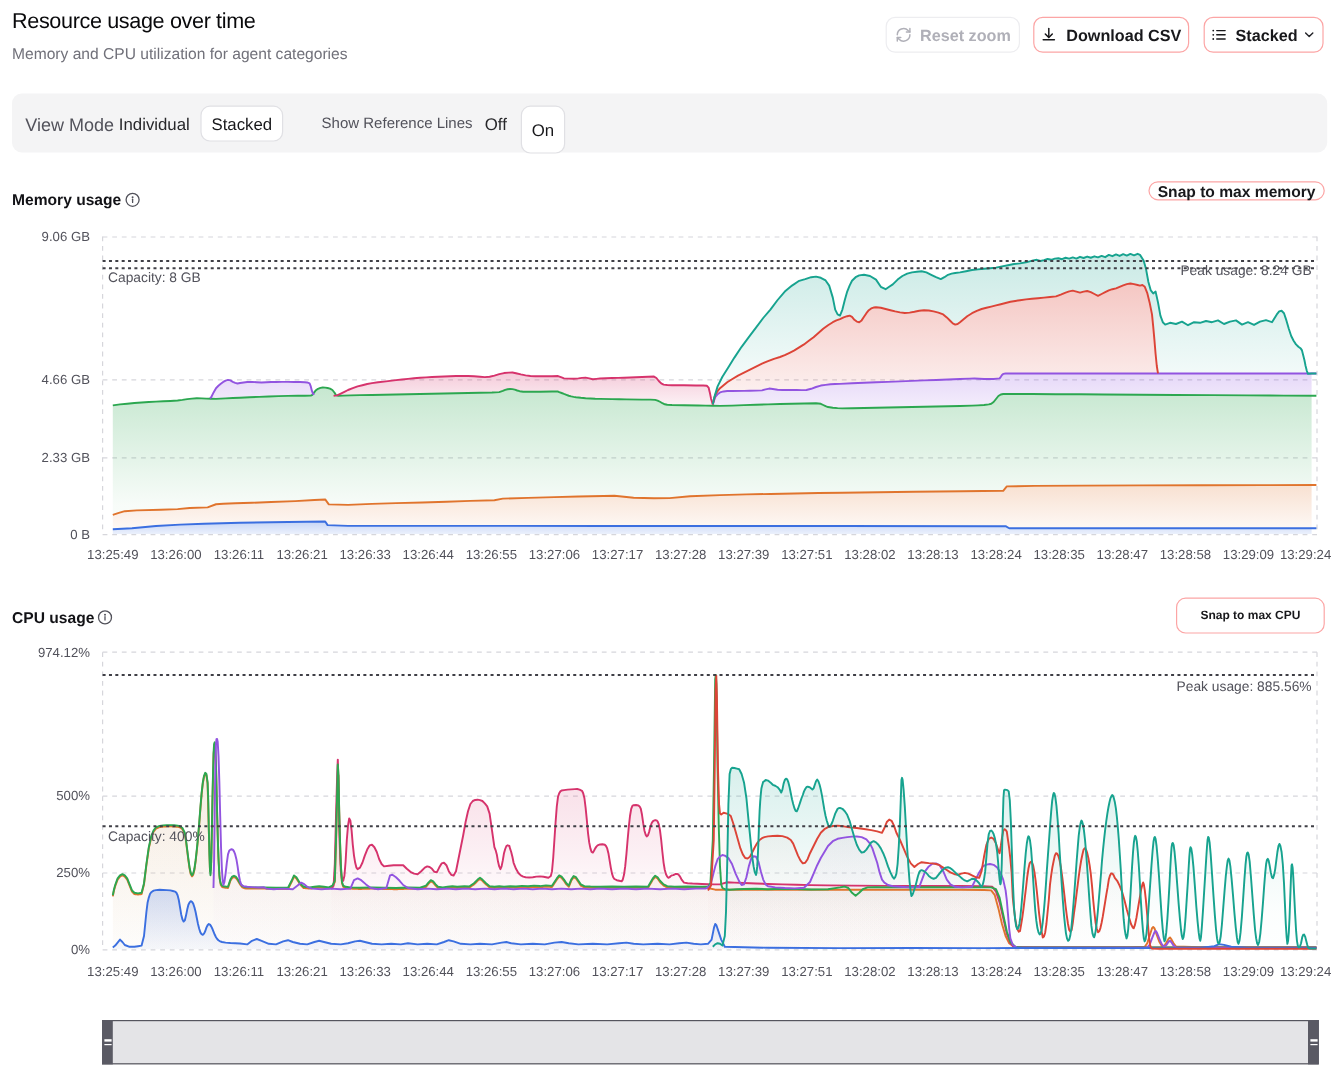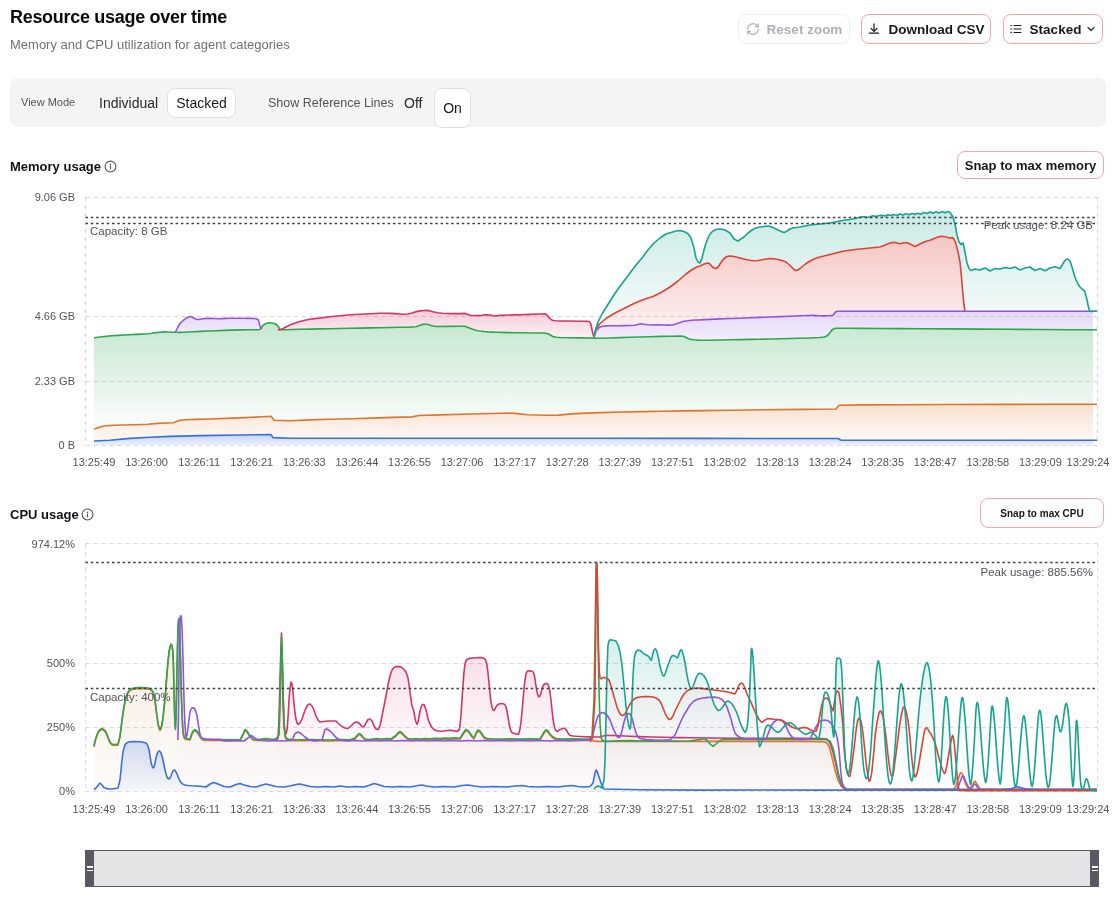--- a/index.html
+++ b/index.html
@@ -207,21 +207,21 @@
     <text x="672.369" y="813" class="al" text-anchor="middle">13:27:51</text>
     <text x="724.948" y="813" class="al" text-anchor="middle">13:28:02</text>
     <text x="777.527" y="813" class="al" text-anchor="middle">13:28:13</text>
     <text x="830.106" y="813" class="al" text-anchor="middle">13:28:24</text>
     <text x="882.685" y="813" class="al" text-anchor="middle">13:28:35</text>
     <text x="935.264" y="813" class="al" text-anchor="middle">13:28:47</text>
     <text x="987.843" y="813" class="al" text-anchor="middle">13:28:58</text>
     <text x="1040.42" y="813" class="al" text-anchor="middle">13:29:09</text>
     <text x="1088" y="813" class="al" text-anchor="middle">13:29:24</text>
   </svg>
-<div class="abs" style="left:10px;top:7px;font-size:18px;font-weight:700;letter-spacing:-0.3px;color:#09090b">Resource usage over time</div>
+<div class="abs" style="left:10px;top:7px;font-size:18px;font-weight:400;letter-spacing:-0.3px;color:#09090b">Resource usage over time</div>
 <div class="abs" style="left:10px;top:37px;font-size:13px;color:#71717a">Memory and CPU utilization for agent categories</div>
 
 <div class="btn dis" style="left:738px;top:14px;width:112px;height:30px">
 <svg width="14" height="14" viewBox="0 0 24 24" fill="none" stroke="#b0b0b8" stroke-width="2.1" stroke-linecap="round" stroke-linejoin="round">
       <path d="M3 12a9 9 0 0 1 15.5-6.2L21 8"></path>
       <path d="M21 3v5h-5"></path>
       <path d="M21 12a9 9 0 0 1-15.5 6.2L3 16"></path>
       <path d="M3 21v-5h5"></path>
     </svg>
 <span>Reset zoom</span>
@@ -241,34 +241,34 @@
       <path d="M8.5 6h12M8.5 12h12M8.5 18h12"></path>
       <path d="M3.5 6h.01M3.5 12h.01M3.5 18h.01" stroke-width="2.6"></path>
     </svg>
 <span>Stacked</span>
 <svg width="12" height="12" viewBox="0 0 24 24" fill="none" stroke="#26262b" stroke-width="2.4" stroke-linecap="round" stroke-linejoin="round" style="margin-left:-3px">
       <path d="M6 9l6 6 6-6"></path>
     </svg>
   </div>
 
 <div class="abs" style="left:10px;top:78px;width:1096px;height:49px;background:#f4f4f5;border-radius:8px"></div>
-<div class="abs" style="left:21px;top:96px;font-size:11px;font-weight:500;color:#52525b">View Mode</div>
+<div class="abs" style="left:21px;top:96px;font-size:15px;font-weight:500;color:#52525b">View Mode</div>
 <div class="abs" style="left:99px;top:95px;font-size:14px;color:#27272a">Individual</div>
 <div class="btn" style="left:167px;top:88px;width:69px;height:30px;font-weight:400;font-size:14px;border-color:#e0e0e4">Stacked</div>
 <div class="abs" style="left:268px;top:96px;font-size:12.5px;font-weight:500;color:#52525b">Show Reference Lines</div>
 <div class="abs" style="left:404px;top:95px;font-size:14px;color:#27272a">Off</div>
 <div class="btn" style="left:434px;top:88px;width:37px;height:40px;font-weight:400;font-size:14px;border-color:#e0e0e4">On</div>
 
 <div class="abs" style="left:10px;top:159px;font-size:13px;font-weight:700;color:#121216">Memory usage</div>
 <svg class="abs" style="left:104px;top:160px" width="13" height="13" viewBox="0 0 24 24" fill="none" stroke="#52525b" stroke-width="2">
     <circle cx="12" cy="12" r="10"></circle>
     <path d="M12 16v-5" stroke-linecap="round"></path>
     <path d="M12 8h.01" stroke-width="3" stroke-linecap="round"></path>
   </svg>
-<div class="btn" style="left:957px;top:151px;width:147px;height:28px;font-size:13px">Snap to max memory</div>
+<div class="btn" style="left:957px;top:151px;width:147px;height:16px;font-size:13px">Snap to max memory</div>
 
 <div class="abs" style="left:10px;top:507px;font-size:13px;font-weight:700;color:#121216">CPU usage</div>
 <svg class="abs" style="left:81px;top:508px" width="13" height="13" viewBox="0 0 24 24" fill="none" stroke="#52525b" stroke-width="2">
     <circle cx="12" cy="12" r="10"></circle>
     <path d="M12 16v-5" stroke-linecap="round"></path>
     <path d="M12 8h.01" stroke-width="3" stroke-linecap="round"></path>
   </svg>
 <div class="btn" style="left:980px;top:498px;width:124px;height:30px;font-size:10px">Snap to max CPU</div>
 
 <div class="abs" style="left:85px;top:850px;width:1014px;height:37px;background:#e4e4e7;border:1.5px solid #55555e"></div>

